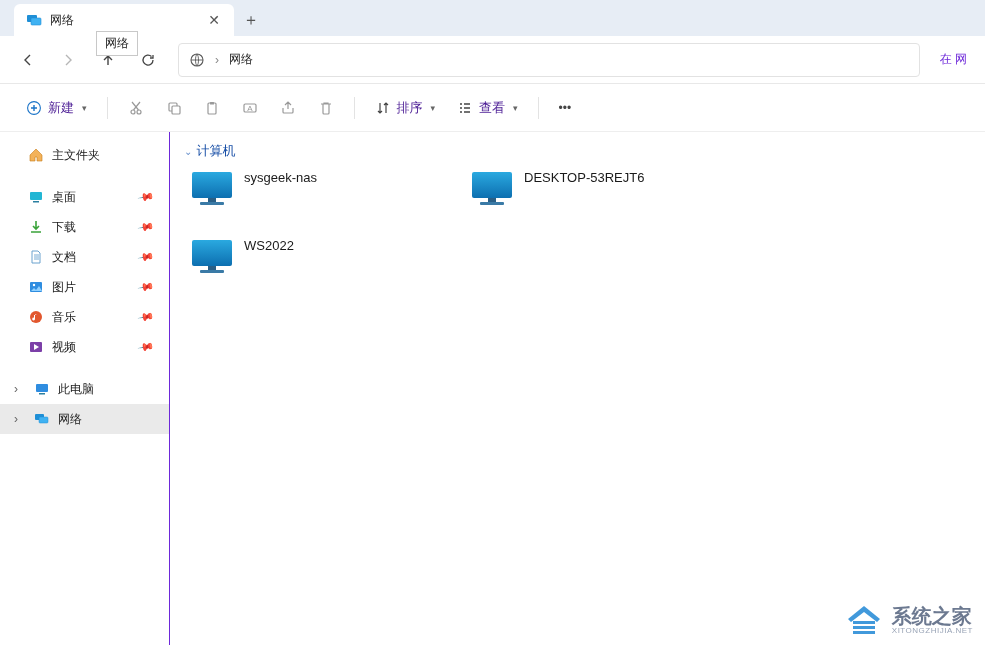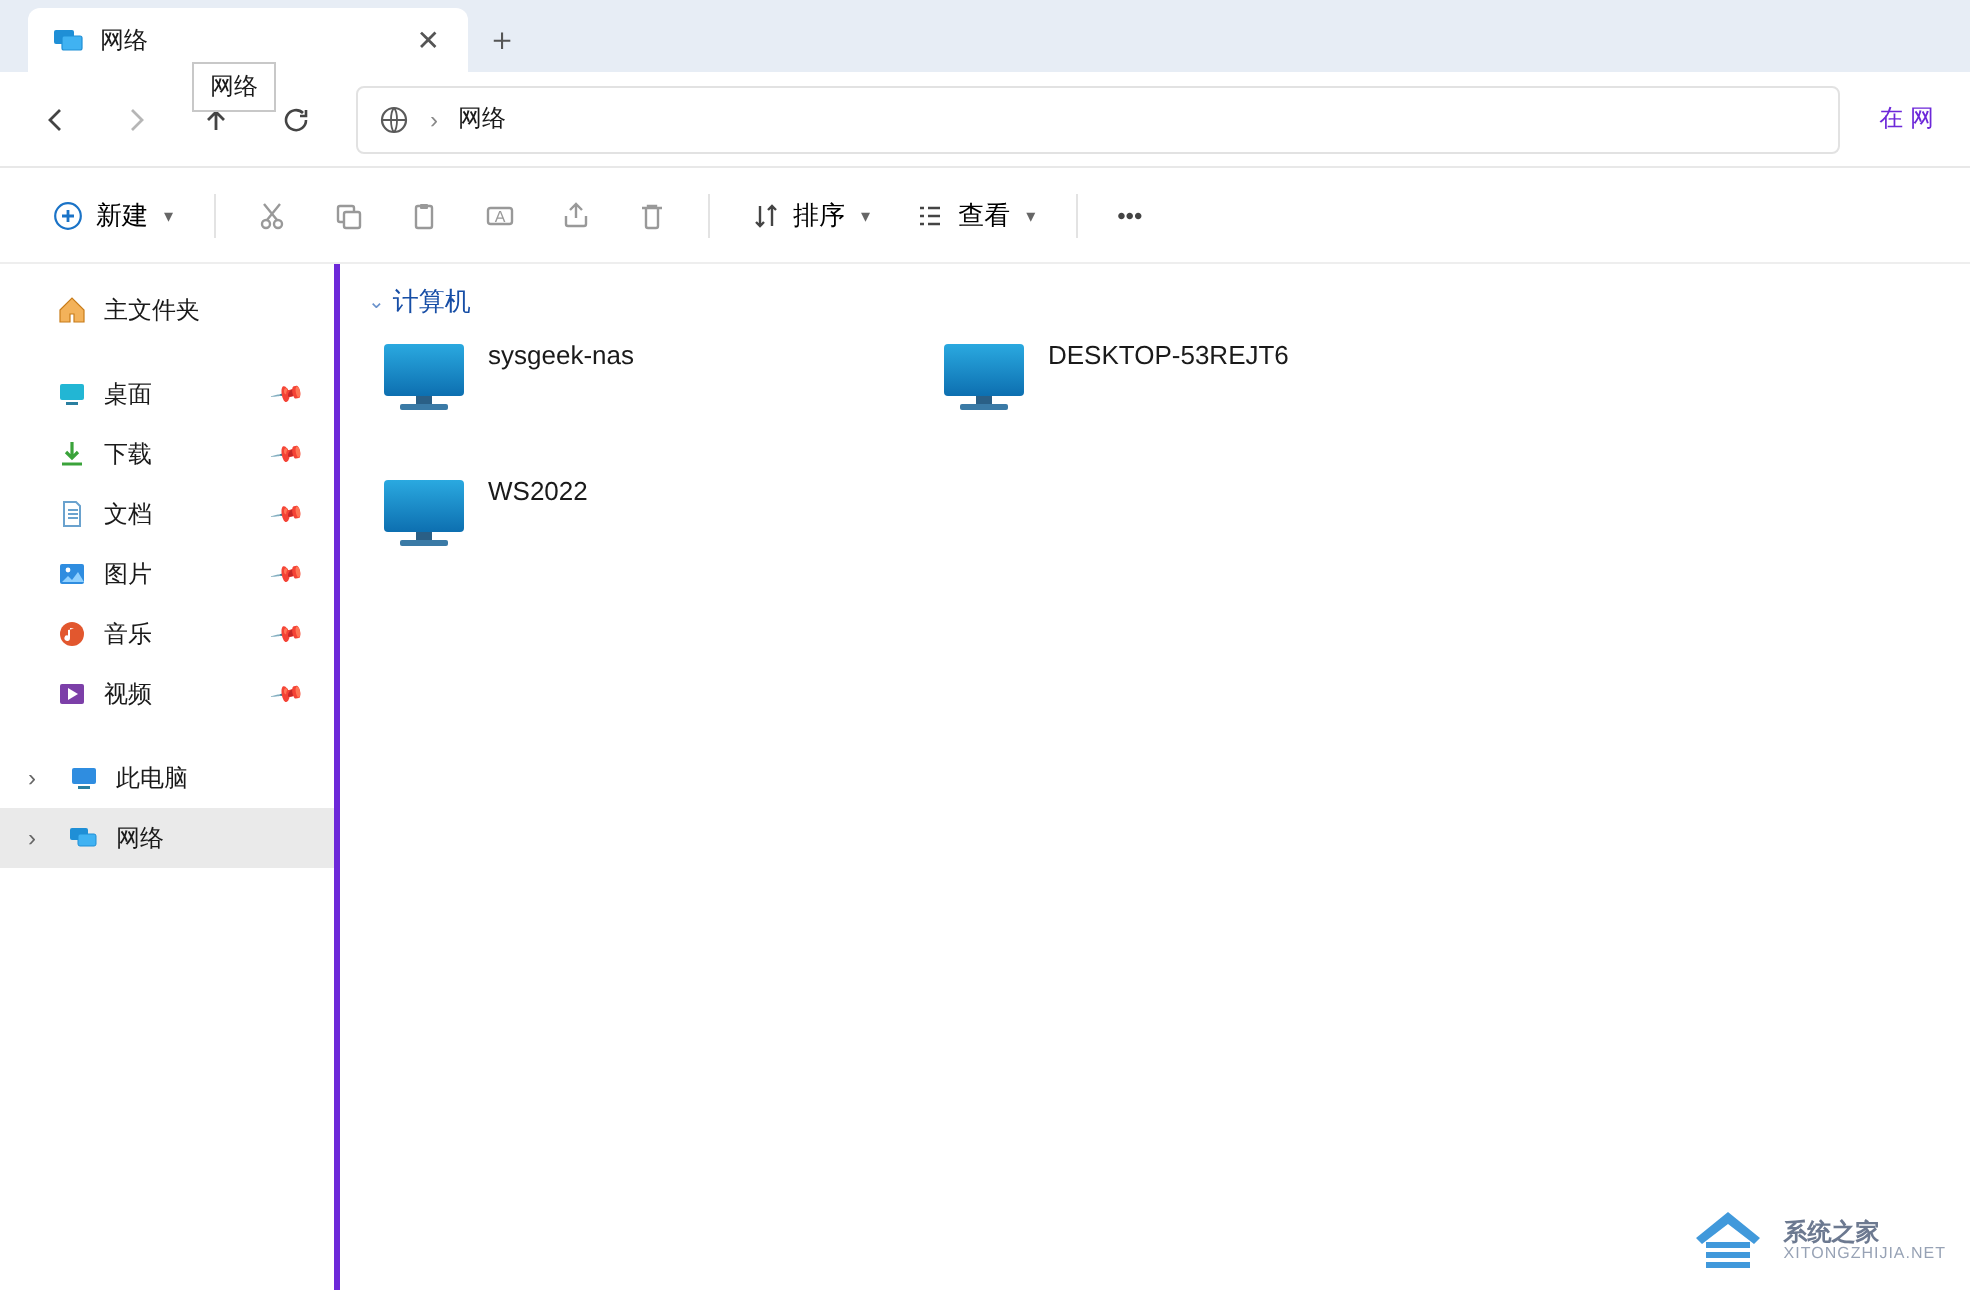--- a/index.html
+++ b/index.html
@@ -19,43 +19,43 @@
 .navbtn { width: 36px; height: 34px; display: flex; align-items: center; justify-content: center; border-radius: 4px; color: #4a4a4a; }
 .addr { flex: 1; display: flex; align-items: center; height: 34px; border: 1px solid #e2e2e2; border-radius: 4px; margin: 0 8px; padding: 0 10px; gap: 10px; }
 .addr .sep { color: #888; }
 .searchhint { color: #6d28d9; padding: 0 8px; }
 
 
 .toolbar { height: 48px; display: flex; align-items: center; padding: 0 18px; gap: 6px; border-bottom: 1px solid #eee; }
 .tbbtn { height: 34px; display: flex; align-items: center; gap: 6px; padding: 0 8px; border-radius: 4px; color: #0a66c2; }
 .tbbtn.gray { color: #888; }
 .tbdiv { width: 1px; height: 22px; background: #e3e3e3; margin: 0 6px; }
-.tbtxt { color: #000000; font-size: 13px; }
+.tbtxt { color: #4c1d95; font-size: 13px; }
 .chev { font-size: 9px; color: #666; margin-left: 2px; }
 
 
 .main { display: flex; height: calc(100% - 132px); }
-.sidebar { width: 170px; padding: 8px 0; border-right: 3px solid #6d28d9; overflow-y: auto; }
+.sidebar { width: 170px; padding: 8px 0; border-right: 1px solid #6d28d9; overflow-y: auto; }
 .sbitem { display: flex; align-items: center; gap: 8px; padding: 6px 8px 6px 28px; height: 30px; position: relative; }
 .sbitem.haschev { padding-left: 14px; }
 .sbitem.haschev::before { content: "›"; color: #666; width: 12px; display: inline-block; }
 .sbitem.selected { background: #eaeaea; }
 .pin { margin-left: auto; color: #b0b0b0; font-size: 11px; transform: rotate(35deg); margin-right: 8px; }
 .sbsep { height: 12px; }
 
 .content { flex: 1; padding: 10px 14px; }
 .grouphdr { display: flex; align-items: center; gap: 4px; color: #174ea6; font-size: 13px; margin-bottom: 6px; }
 .grouphdr .caret { color: #6a92cc; font-size: 10px; }
 .items { display: flex; gap: 20px; flex-wrap: wrap; }
 .item { display: flex; align-items: flex-start; gap: 10px; width: 260px; padding: 4px 6px; border-radius: 3px; }
 .item .lbl { font-size: 13px; }
 
 
 .watermark { position: absolute; right: 12px; bottom: 8px; display: flex; align-items: center; gap: 8px; opacity: .9; }
-.watermark .wtxt { font-size: 12px; font-weight: 700; color: #5d6b85; line-height: 1; }
+.watermark .wtxt { font-size: 20px; font-weight: 700; color: #5d6b85; line-height: 1; }
 .watermark .wsub { font-size: 8px; color: #8c98ad; letter-spacing: .5px; text-align: center; }
 
 
 .ic { display: inline-flex; align-items: center; justify-content: center; }
 svg { display: block; }
 </style>
 </head>
 <body>
 
 <div class="tabbar">

